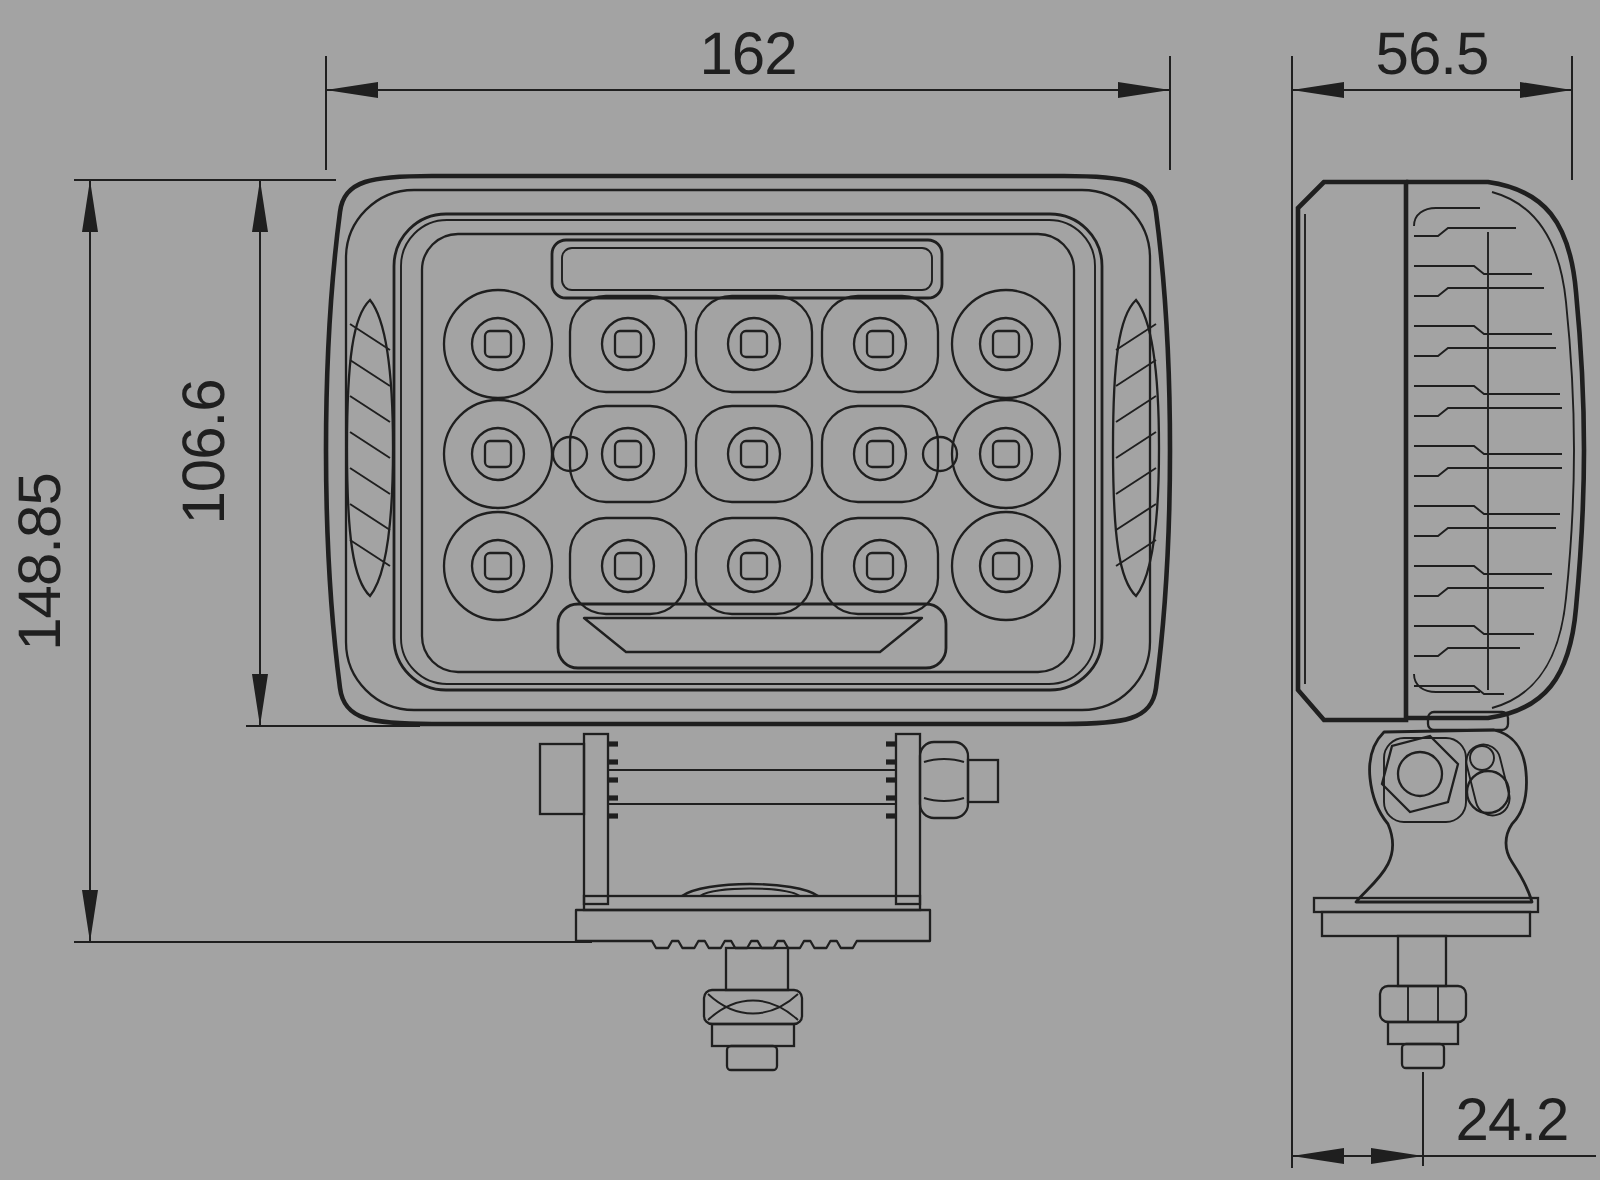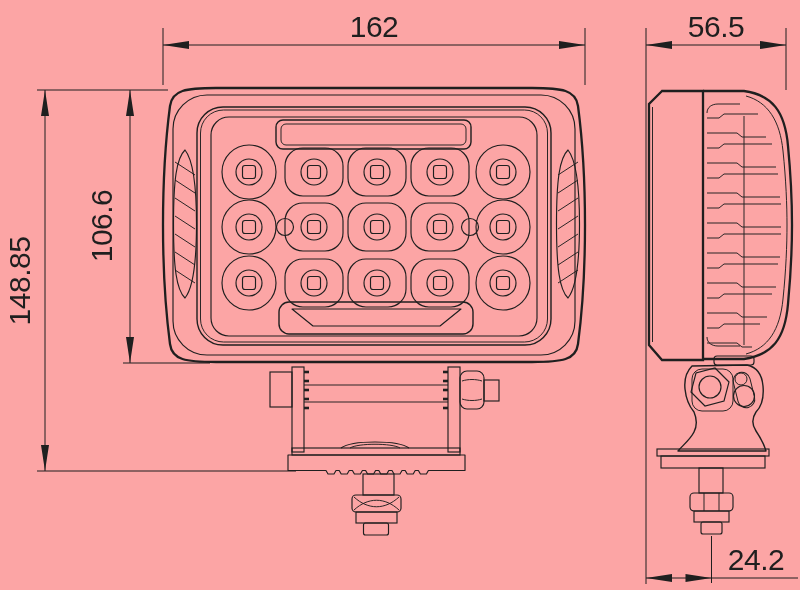--- a/index.html
+++ b/index.html
@@ -1,16 +1,16 @@
 <!DOCTYPE html>
 <html><head>
 <meta charset="utf-8">
 <style>
   html,body{margin:0;padding:0;background:#ffffff;}
-  .frame{width:800px;height:590px;background:#fca5a5;overflow:hidden;position:relative;
+  .frame{width:800px;height:590px;background:#a3a3a3;overflow:hidden;position:relative;
          font-family:"Liberation Sans",sans-serif;}
   svg{display:block;}
   .ln{fill:none;stroke:#1f1f1f;}
   .thick{stroke-width:2.3;}
   .med{stroke-width:1.4;}
   .thin{stroke-width:1.15;}
   .hair{stroke-width:0.95;}
   .dimline{stroke:#1f1f1f;stroke-width:1;fill:none;}
   .arrow{fill:#1f1f1f;stroke:none;}
   .dim-label{font-family:"Liberation Sans",sans-serif;font-size:30px;fill:#1f1f1f;

